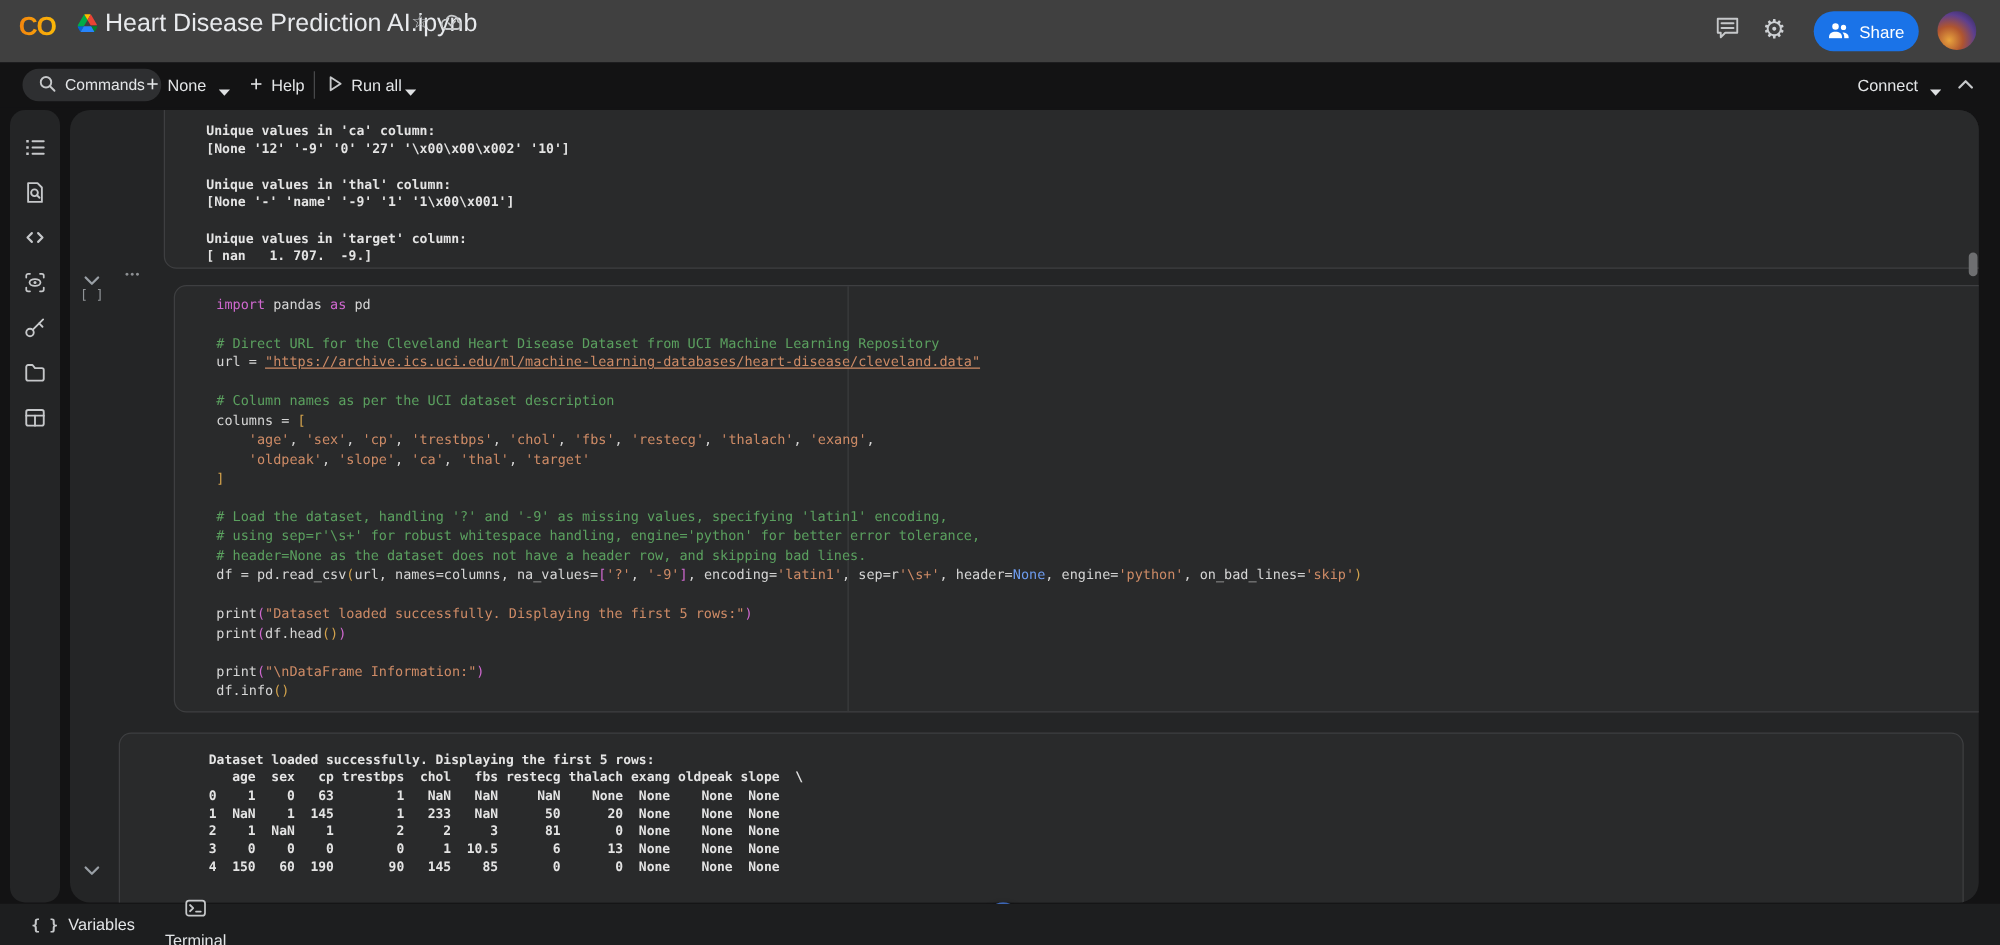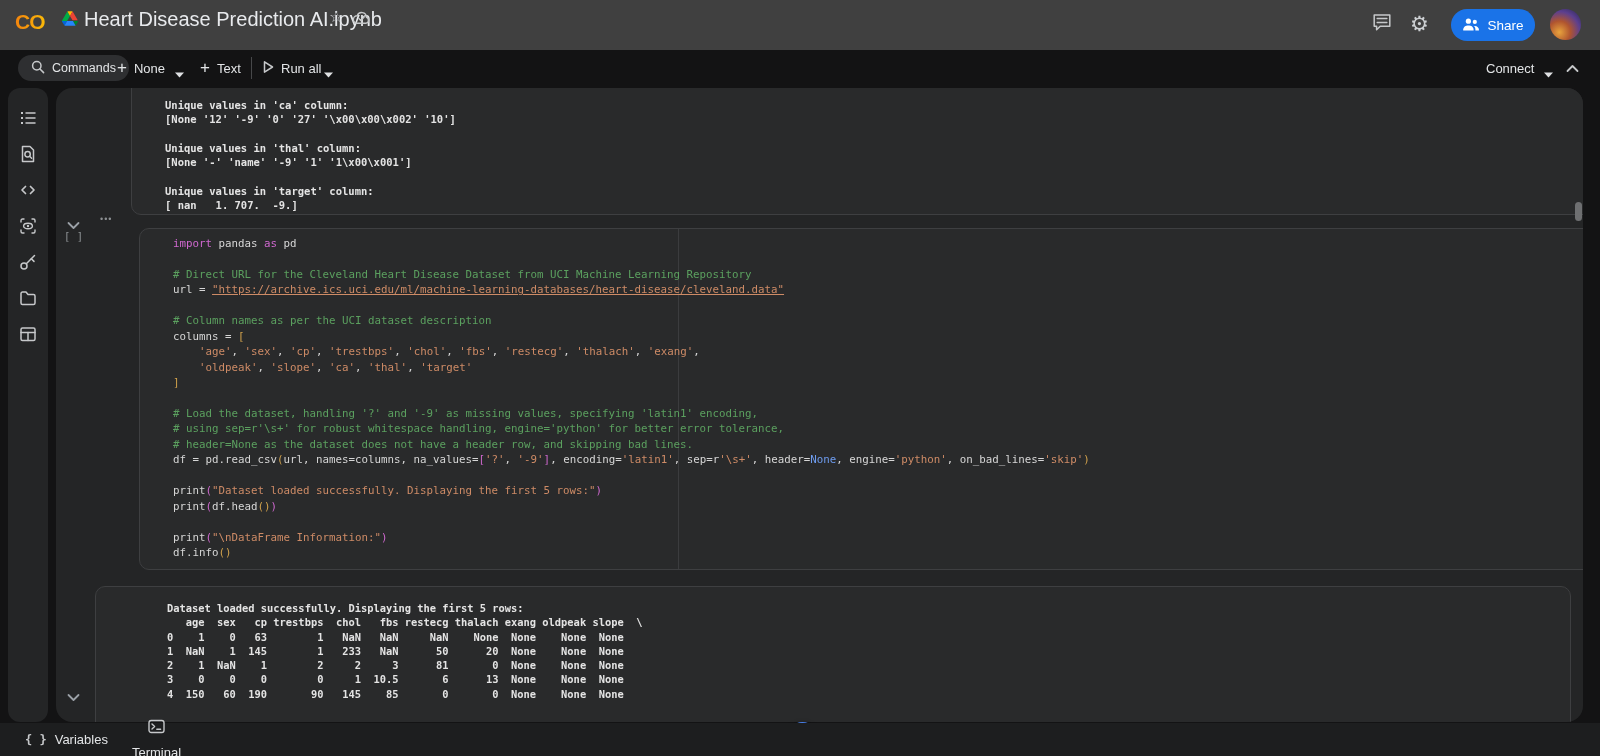--- a/index.html
+++ b/index.html
@@ -140,21 +140,21 @@
     <span class="plus">+</span>
     <span>None</span>
   </div>
   <span class="caret-down" id="add-code-caret">
     <svg width="9" height="6" viewBox="0 0 9 6">
         <polygon points="0,0.5 9,0.5 4.5,5.5" fill="#dfe1e3"></polygon>
       </svg>
   </span>
   <div class="tb-btn" id="add-text-btn">
     <span class="plus">+</span>
-    <span>Text</span>
+    <span>Help</span>
   </div>
   <div id="tb-divider"></div>
   <div class="tb-btn" id="run-all-btn">
     <span>
       <svg class="line-icon" width="12" height="14" viewBox="0 0 12 14">
           <path d="M2.5 1.8 L10.5 7 L2.5 12.2 Z"></path>
         </svg>
     </span>
     <span>Run all</span>
   </div>

